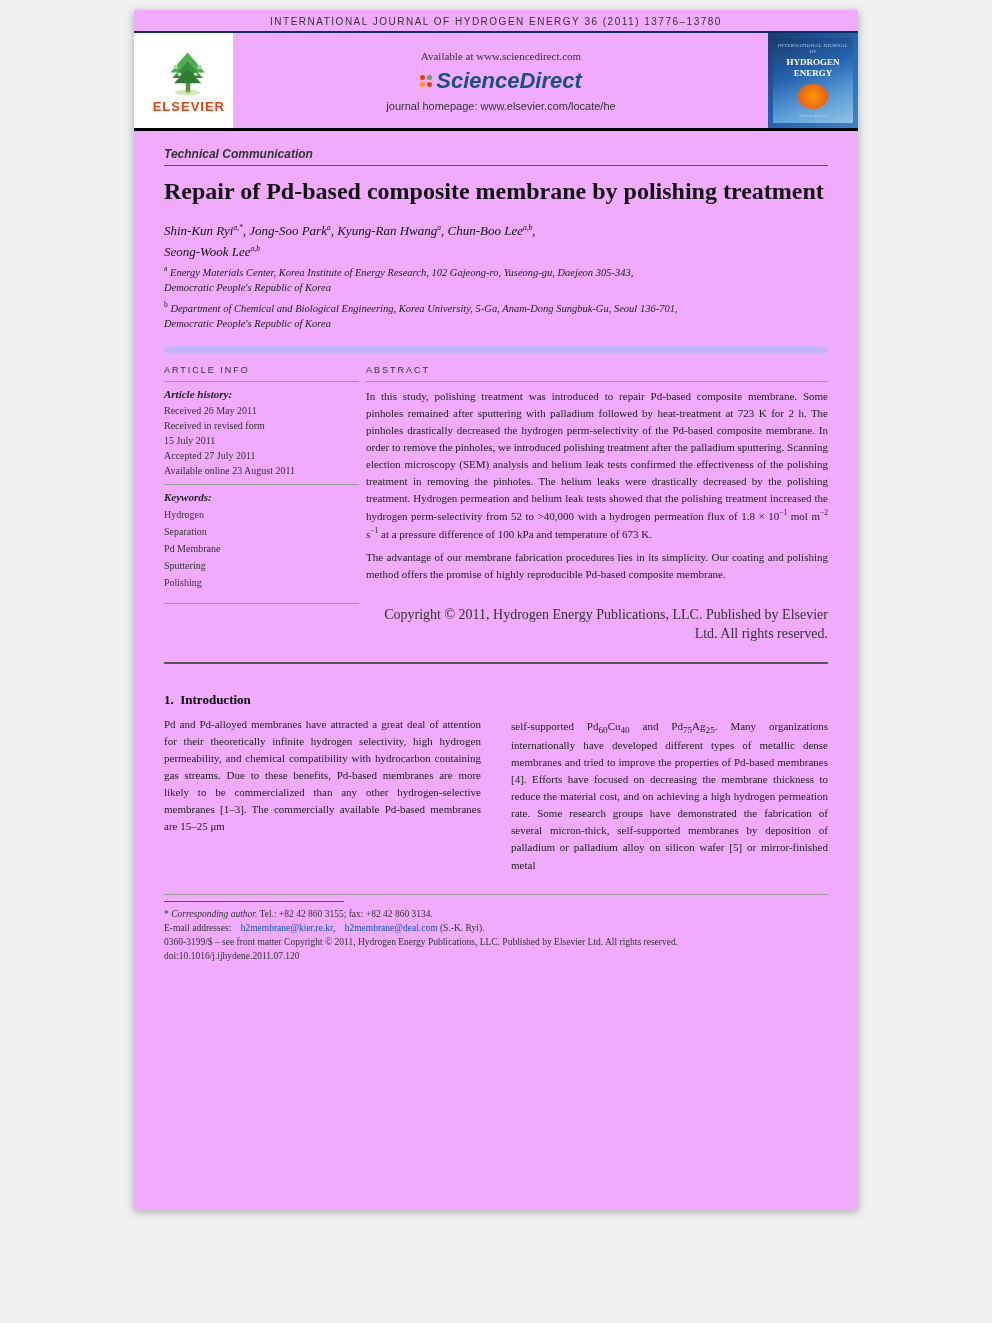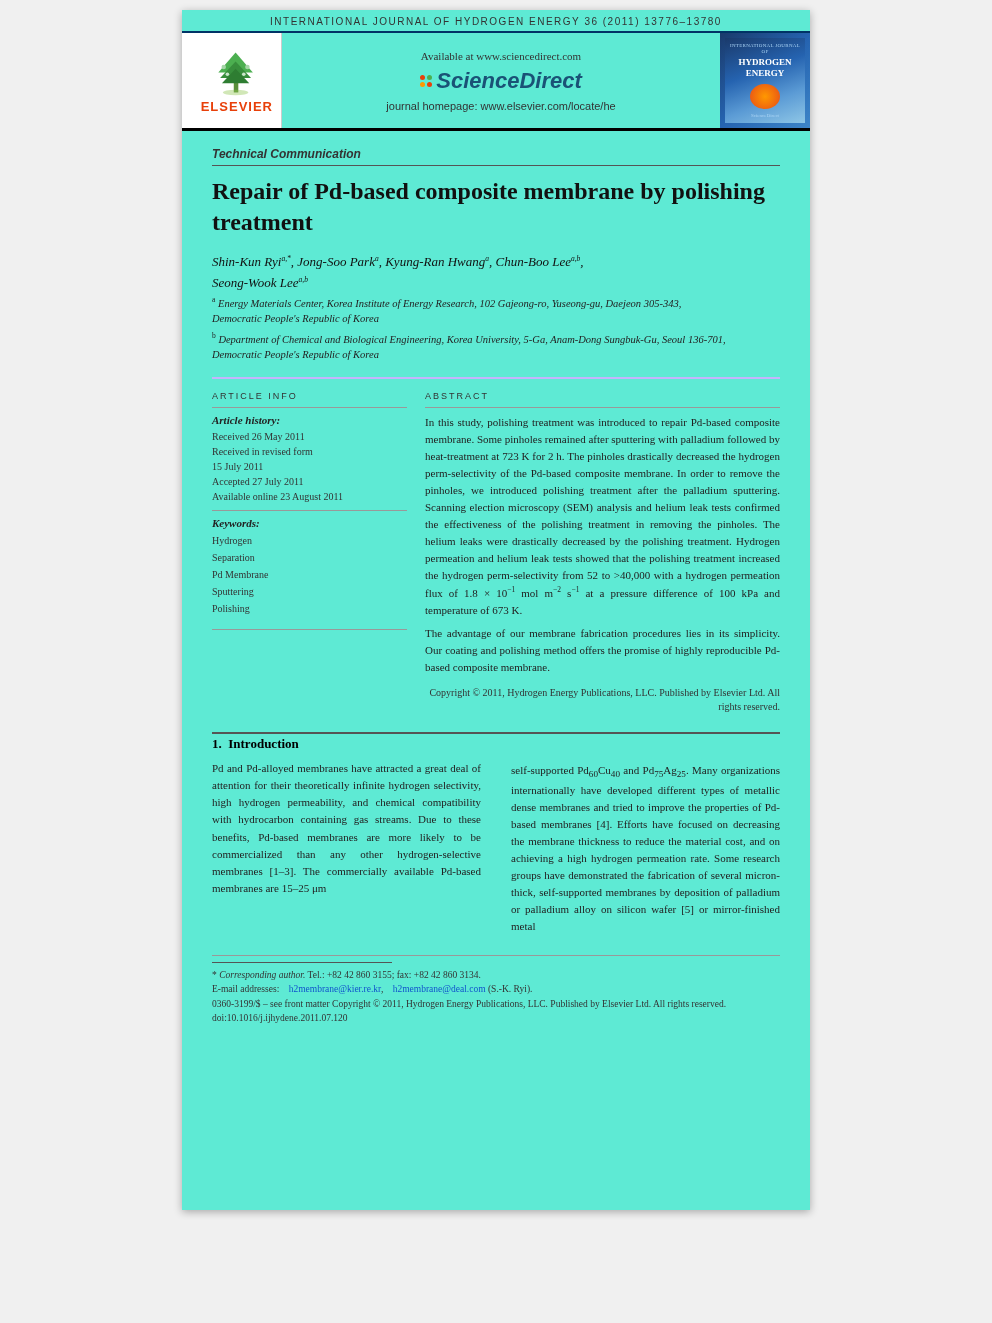--- a/index.html
+++ b/index.html
@@ -4,22 +4,22 @@
   <style>
     * { box-sizing: border-box; margin: 0; padding: 0; }
     body {
       background: #f0f0f0;
       font-family: 'Times New Roman', Times, serif;
       display: flex;
       justify-content: center;
       padding: 10px;
     }
     .page {
-      background: #5eead4;
-      width: 628px;
+      background: #f0abfc;
+      width: 724px;
       min-height: 1200px;
       box-shadow: 0 2px 8px rgba(0,0,0,0.3);
       padding: 0;
       position: relative;
     }
     
     .journal-header {
       text-align: center;
       padding: 6px 0 4px;
       border-bottom: 2px solid #003366;
@@ -186,23 +186,23 @@
     }
     .affiliations {
       font-size: 10.5px;
       color: #222;
       margin-bottom: 6px;
       line-height: 1.5;
     }
     
     .two-col {
       display: flex;
-      gap: 18px;
+      gap: 7px;
       margin-top: 14px;
-      border-top: 2px solid #c4b5fd;
+      border-top: 7px solid #c4b5fd;
       padding-top: 12px;
     }
     .col-left {
       width: 195px;
       min-width: 195px;
     }
     .col-right {
       flex: 1;
     }
     .section-label {
@@ -242,31 +242,31 @@
       color: #333;
       line-height: 1.7;
     }
     .abstract-text {
       font-size: 11px;
       color: #222;
       line-height: 1.55;
       text-align: justify;
     }
     .copyright-text {
-      font-size: 10px;
+      font-size: 14px;
       color: #333;
       text-align: right;
-      margin-top: 10px;
+      margin-top: 22px;
       line-height: 1.4;
     }
     
     .body-section {
       margin-top: 18px;
       border-top: 2px solid #555;
-      padding-top: 2px;
+      padding-top: 28px;
       display: flex;
       gap: 30px;
     }
     .body-col {
       flex: 1;
     }
     .section-title {
       font-size: 13px;
       font-weight: bold;
       margin-bottom: 8px;

